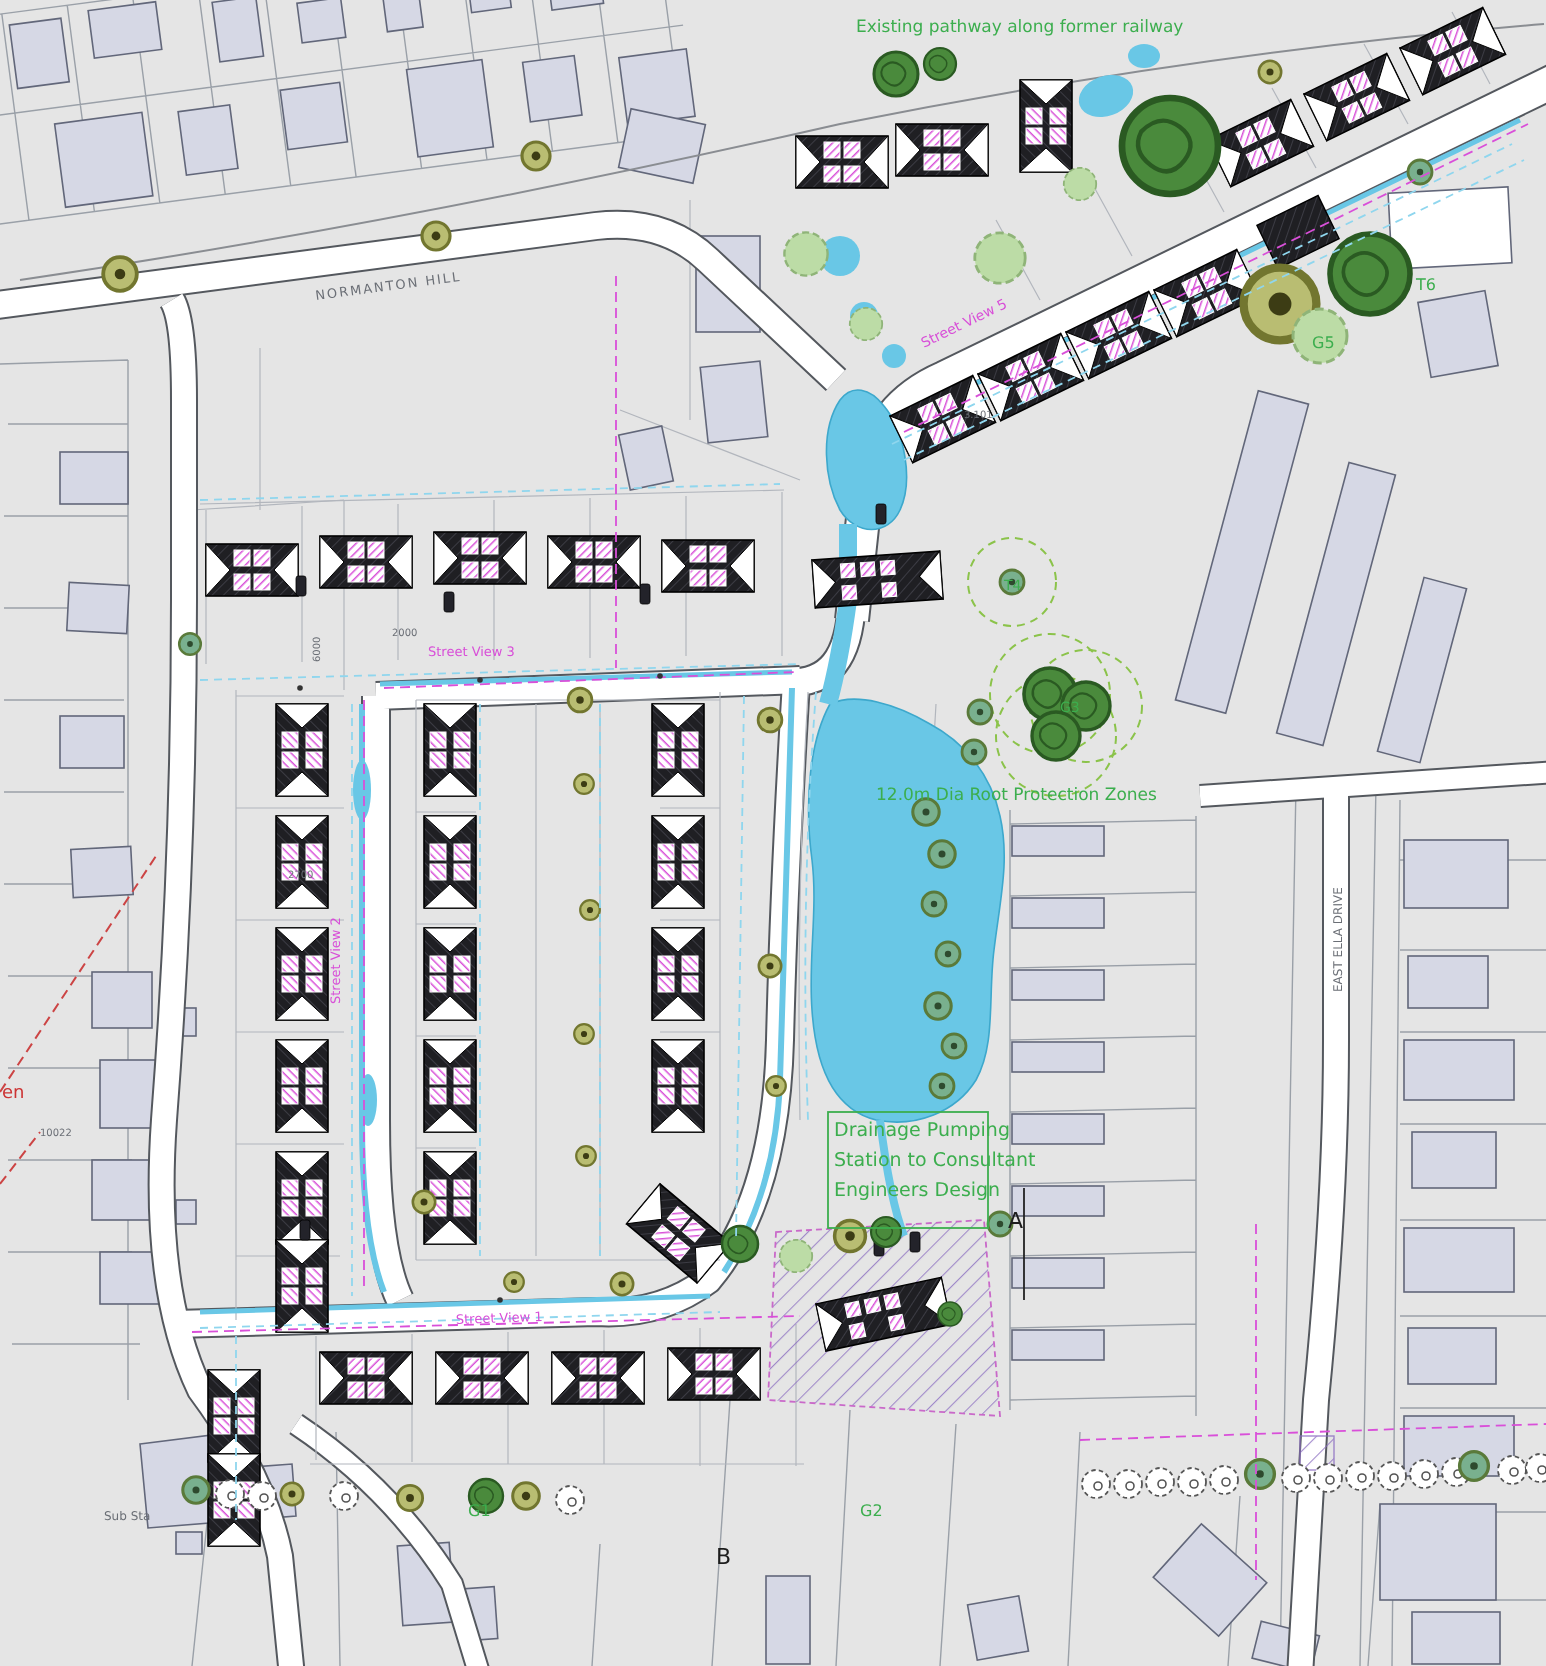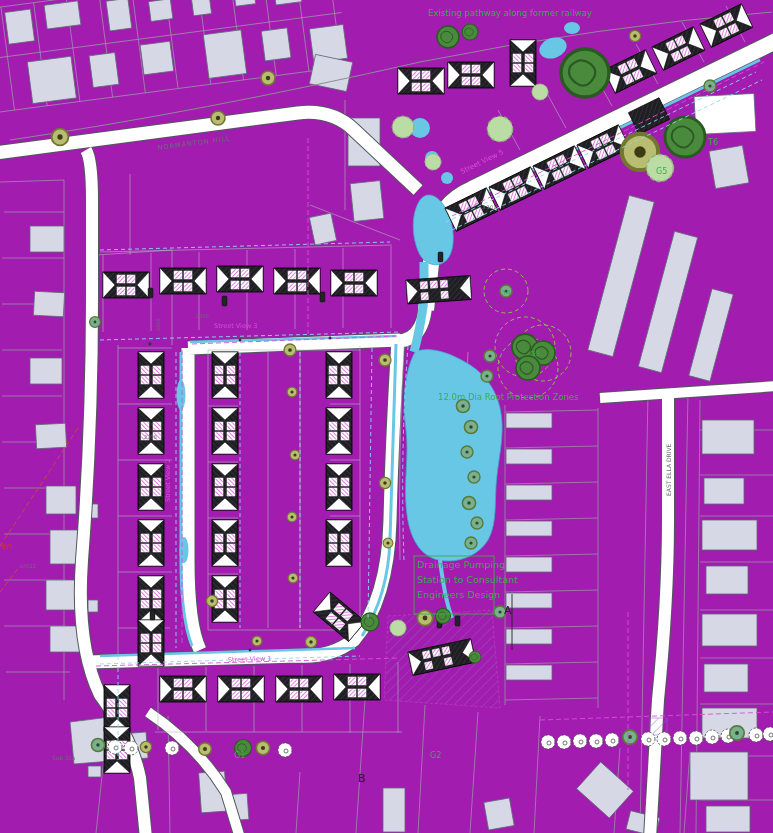--- a/index.html
+++ b/index.html
@@ -1,16 +1,16 @@
 <!DOCTYPE html>
 <html><head>
 <meta charset="utf-8">
 <style>
   html,body{margin:0;padding:0;background:#fff;}
-  .canvas{position:relative;width:773px;height:833px;background:#a21caf;overflow:hidden;
+  .canvas{position:relative;width:773px;height:833px;background:#e5e5e5;overflow:hidden;
           font-family:"DejaVu Sans",sans-serif;}
   svg text{font-family:"DejaVu Sans",sans-serif;}
   .plot{stroke:#9aa0a8;stroke-width:0.7;fill:none;}
   .plot2{stroke:#b2b6bd;stroke-width:0.6;fill:none;}
   .bld{fill:#d6d8e5;stroke:#62677a;stroke-width:0.8;}
   .bldw{fill:#fff;stroke:#62677a;stroke-width:0.8;}
   .casing{fill:none;stroke:#54585e;}
   .rfill{fill:none;stroke:#ffffff;}
   .lbl-green{fill:#3cae4e;}
   .lbl-mag{fill:#d84fd8;}

